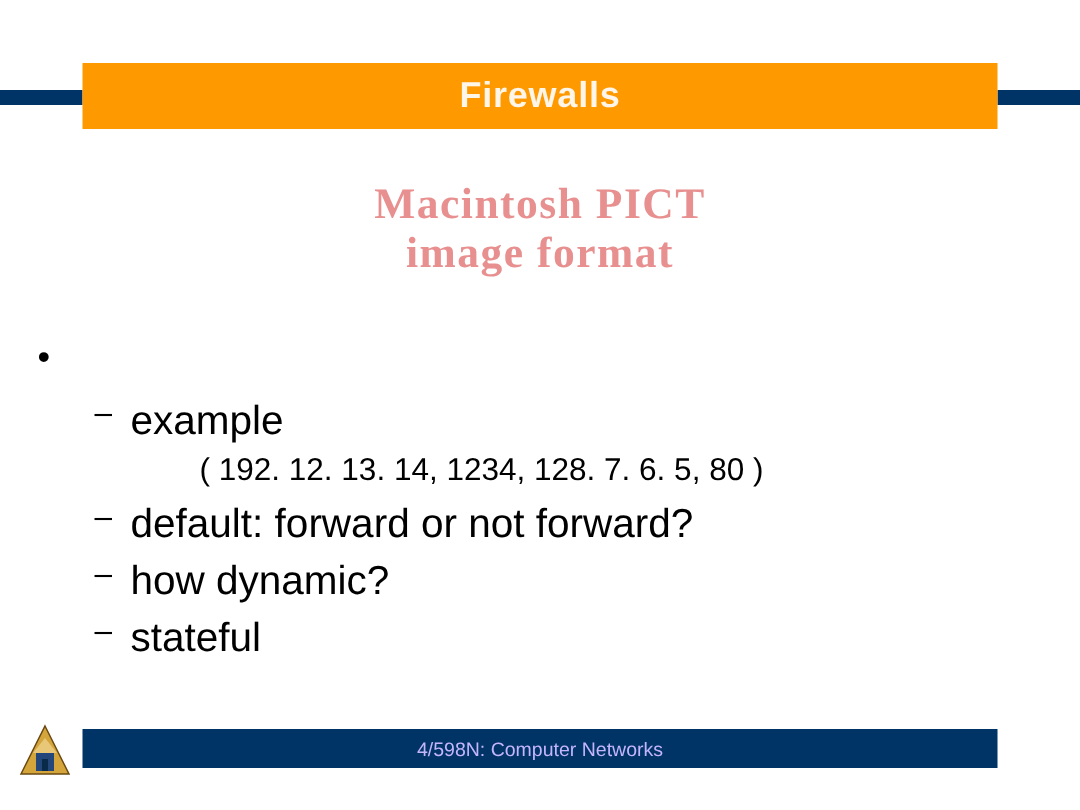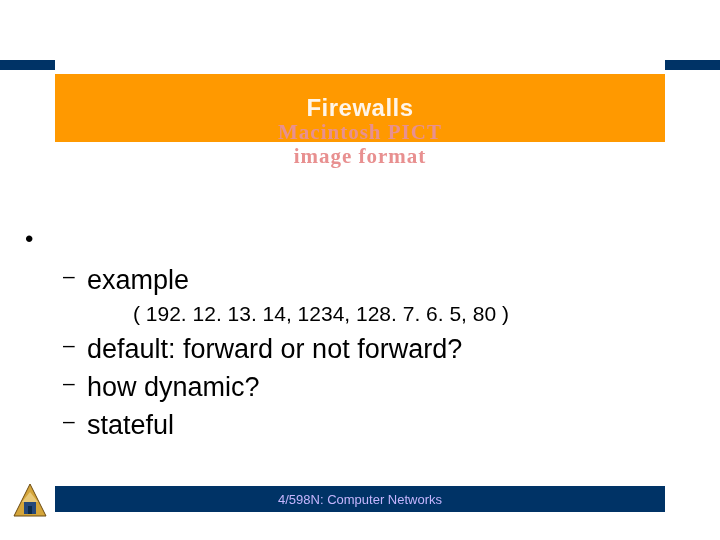--- a/index.html
+++ b/index.html
@@ -17,42 +17,41 @@
     background: #003366;
     top: 60px;
   }
   .top-bar-left { left: 0; width: 55px; }
   .top-bar-right { right: 0; width: 55px; }
   .title-box {
     position: absolute;
     left: 55px;
     right: 55px;
     top: 42px;
-    height: 68px;
+    height: 44px;
     background: #ff9900;
     display: flex;
     align-items: center;
     justify-content: center;
-    margin-top: 32px;
   }
   .title-text {
     color: #fff5e8;
     font-weight: bold;
     font-size: 24px;
     letter-spacing: 0.5px;
   }
   .pict-placeholder {
     position: absolute;
     top: 120px;
     left: 0;
     right: 0;
     text-align: center;
     font-family: Georgia, 'Times New Roman', serif;
     font-weight: bold;
-    font-size: 21px;
+    font-size: 29px;
     line-height: 1.15;
     color: #e89090;
     letter-spacing: 1px;
   }
   .content {
     position: absolute;
     top: 225px;
     left: 25px;
     right: 25px;
     color: #000;

